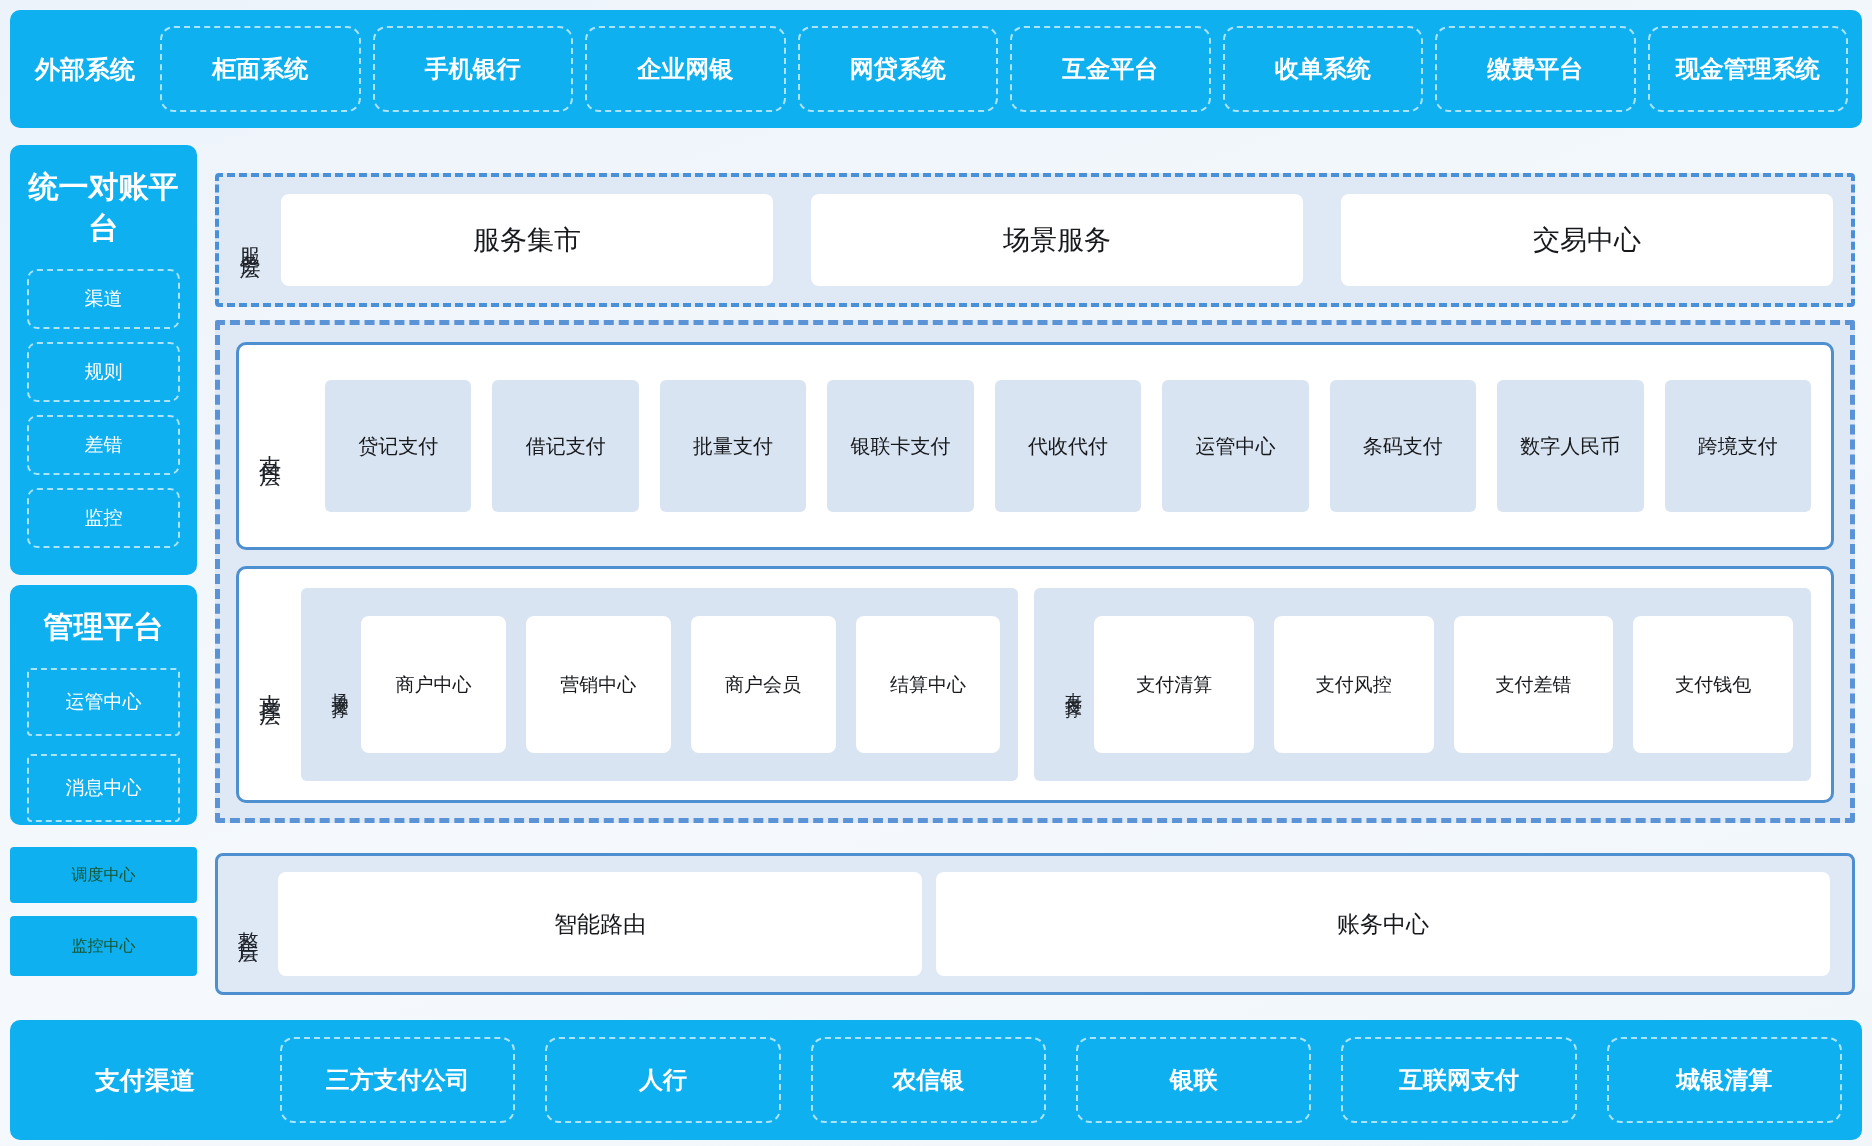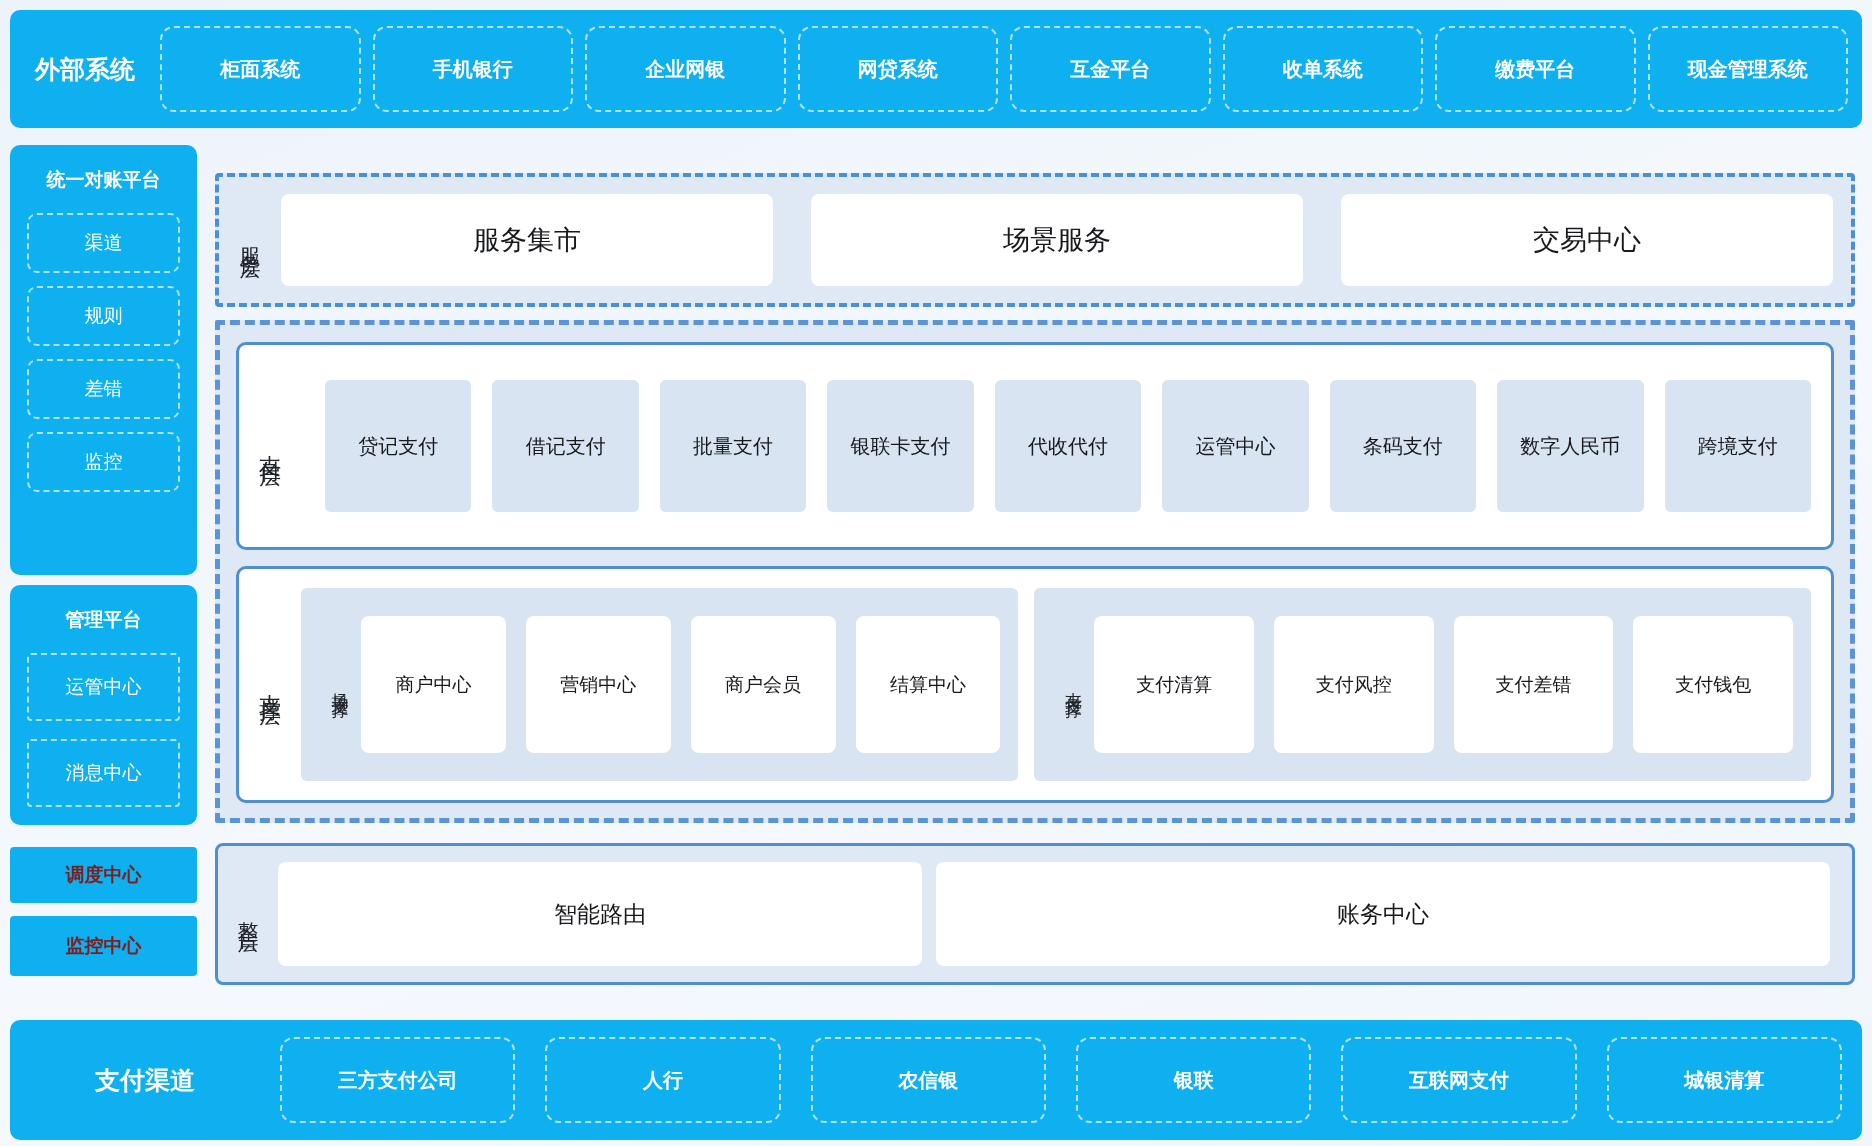--- a/index.html
+++ b/index.html
@@ -16,45 +16,45 @@
     background:#0fb0ef;border-radius:10px;
     display:flex;align-items:center;box-sizing:border-box;
   }
   .band .band-label{
     text-align:center;color:#fff;font-weight:bold;font-size:25px;flex:0 0 auto;
   }
   .band .band-items{flex:1;display:flex;gap:12px;height:86px;padding-right:14px;}
   .band .band-item{
     flex:1;border:2px dashed rgba(255,255,255,.65);border-radius:14px;
     display:flex;align-items:center;justify-content:center;
-    color:#fff;font-size:20px;font-weight:bold;
+    color:#fff;font-size:24px;font-weight:bold;
   }
   #top-band{top:10px;}
   #top-band .band-label{width:150px;}
   #bottom-band{top:1020px;height:120px;}
   #bottom-band .band-label{width:270px;}
   #bottom-band .band-items{gap:30px;padding-right:20px;}
 
   
   .sidebar{position:absolute;left:10px;top:145px;width:187px;}
   .side-block{
     background:#0fb0ef;border-radius:10px;box-sizing:border-box;
     padding:8px 13px;color:#fff;
   }
-  .side-title{font-size:19px;font-weight:bold;text-align:center;margin:14px 0 20px;}
+  .side-title{font-size:30px;font-weight:bold;text-align:center;margin:14px 0 20px;}
   .side-item{
     border:2px dashed rgba(255,255,255,.65);border-radius:10px;
     height:56px;margin:0 4px 13px;display:flex;align-items:center;justify-content:center;
     font-size:19px;font-weight:normal;
   }
   #mgmt-block{margin-top:10px;height:240px;}
   #mgmt-block .side-item{height:64px;margin-bottom:18px;border-radius:4px;}
   #recon-block{height:430px;}
   .side-solid{
-    background:#0fb0ef;border-radius:4px;color:#7f1d1d;font-size:19px;font-weight:bold;
+    background:#0fb0ef;border-radius:4px;color:#14532d;font-size:16px;font-weight:normal;
     display:flex;align-items:center;justify-content:center;
   }
   #dispatch-block{margin-top:22px;height:56px;}
   #monitor-block{margin-top:13px;height:60px;}
 
   
   .main{position:absolute;left:215px;top:145px;width:1640px;}
   .vlabel{
     writing-mode:vertical-rl;text-orientation:upright;
     color:#1f2329;letter-spacing:6px;text-align:center;
@@ -100,21 +100,21 @@
     writing-mode:vertical-rl;text-orientation:upright;
     font-size:17px;letter-spacing:3px;color:#1f2329;width:42px;
     display:flex;align-items:center;justify-content:center;flex:0 0 auto;
   }
   .gtiles{flex:1;display:flex;gap:20px;}
   .gtile{
     flex:1;height:137px;background:#fff;border-radius:8px;
     display:flex;align-items:center;justify-content:center;font-size:19px;
   }
   .layer-integration{
-    margin-top:20px;height:142px;box-sizing:border-box;
+    margin-top:30px;height:142px;box-sizing:border-box;
     background:#dfe9f6;border:3px solid #4e8fd0;border-radius:8px;
     display:flex;align-items:center;padding-right:22px;
   }
   .layer-integration .vlabel{width:60px;font-size:21px;}
   .layer-integration .boxes{flex:1;display:flex;gap:14px;}
   .layer-integration .white-box{
     height:104px;background:#fff;border-radius:8px;
     display:flex;align-items:center;justify-content:center;font-size:23px;
   }
   #route-box{flex:0.72;}

